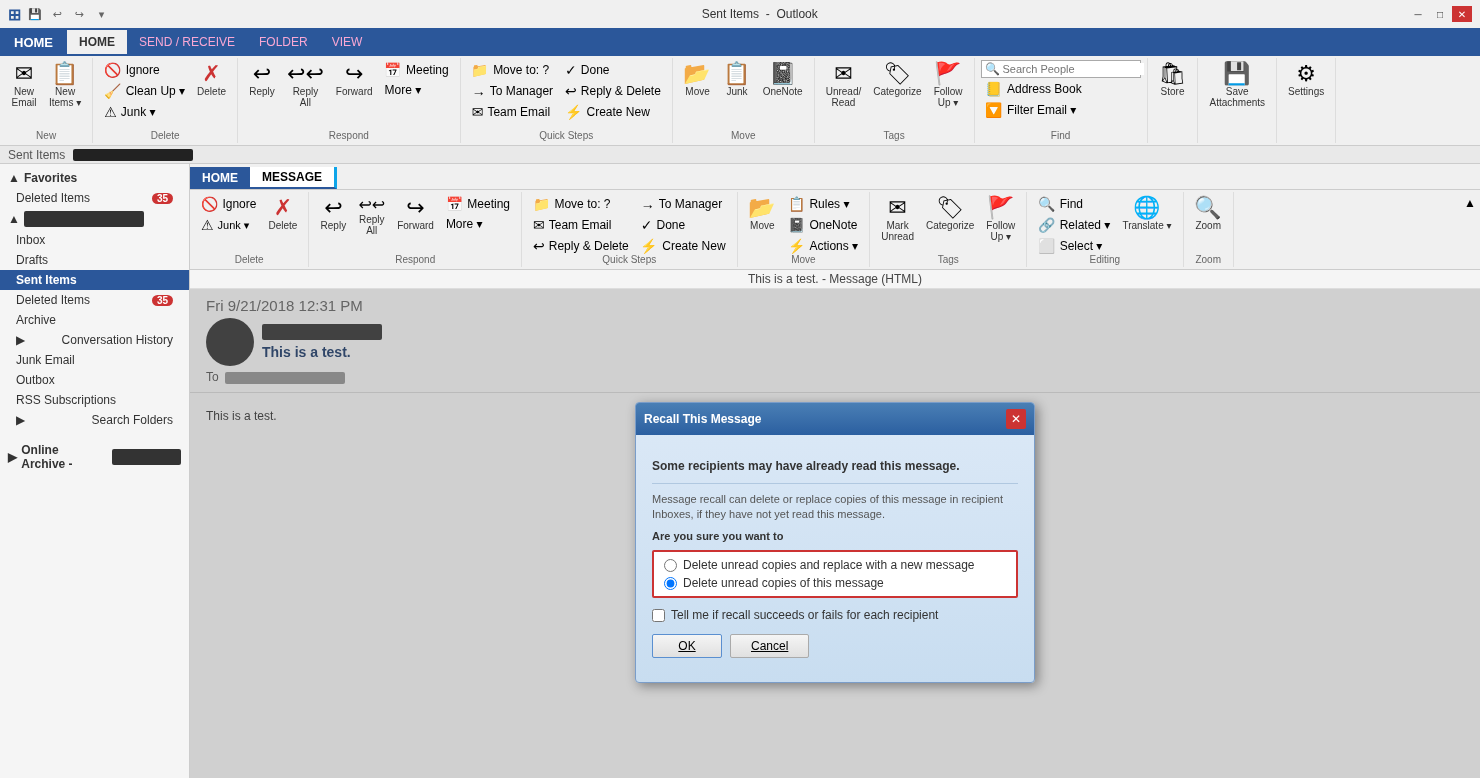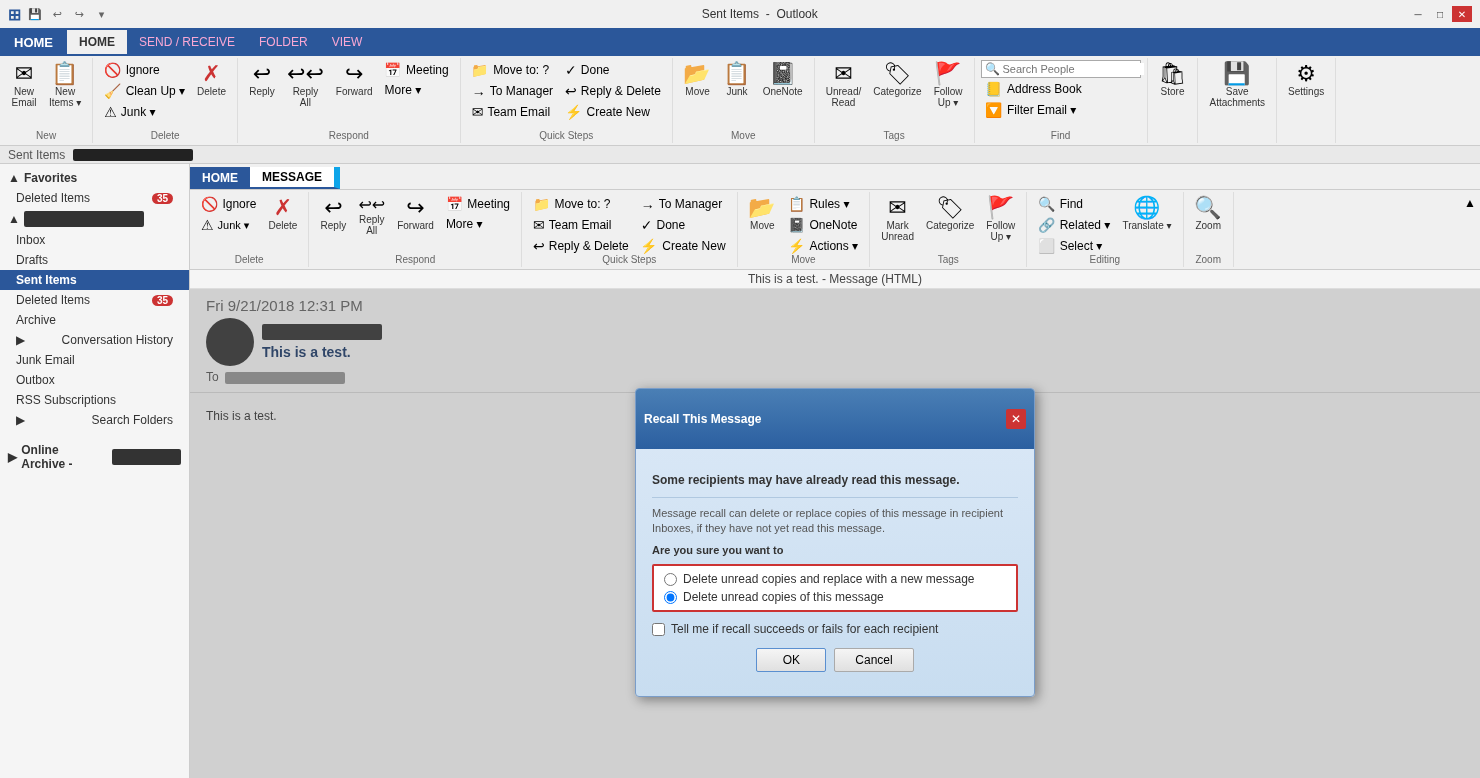--- a/index.html
+++ b/index.html
@@ -176,21 +176,21 @@
     }
     .msg-ribbon-tab {
       padding: 3px 12px;
       font-size: 12px;
       cursor: pointer;
       height: 22px;
       display: flex;
       align-items: center;
       background: none;
       border: none;
-      border-right: 6px solid #0ea5e9;
+      border-right: 3px solid #0ea5e9;
     }
     .msg-ribbon-tab.active { background: white; font-weight: 600; border-bottom: 2px solid #2b579a; }
     .msg-file-tab {
       padding: 3px 12px;
       background: #2b579a;
       color: white;
       font-size: 12px;
       font-weight: 600;
       cursor: pointer;
       height: 22px;
@@ -243,21 +243,21 @@
       background: linear-gradient(to bottom, #dce9f7, #c8ddf0);
       border: 1px solid #7a9dc9;
       border-radius: 4px;
       width: 400px;
       box-shadow: 3px 3px 12px rgba(0,0,0,0.4);
       overflow: hidden;
     }
     .dialog-titlebar {
       background: linear-gradient(to bottom, #4a7fb5, #2b5fa0);
       color: white;
-      padding: 20px 8px;
+      padding: 6px 8px;
       display: flex;
       align-items: center;
       justify-content: space-between;
       font-size: 12px;
       font-weight: 600;
     }
     .dialog-close {
       width: 20px; height: 20px;
       background: #cc3333;
       color: white;
@@ -282,21 +282,21 @@
     .dialog-options {
       border: 2px solid #cc3333;
       border-radius: 2px;
       padding: 6px 10px;
       background: white;
       margin-bottom: 10px;
     }
     .dialog-option { display: flex; align-items: center; gap: 6px; margin-bottom: 4px; font-size: 11px; color: #333; cursor: pointer; }
     .dialog-option:last-child { margin-bottom: 0; }
     .dialog-checkbox-row { display: flex; align-items: center; gap: 6px; font-size: 11px; color: #333; margin-bottom: 12px; cursor: pointer; }
-    .dialog-buttons { display: flex; justify-content: center; gap: 8px; }
+    .dialog-buttons { display: flex; justify-content: flex-start; gap: 8px; text-decoration: underline; }
     .dialog-btn {
       padding: 4px 20px;
       border: 1px solid #aaa;
       border-radius: 2px;
       background: linear-gradient(to bottom, #f5f5f5, #e0e0e0);
       cursor: pointer;
       font-size: 12px;
       min-width: 70px;
     }
     .dialog-btn.primary { border-color: #5a8fd0; }

